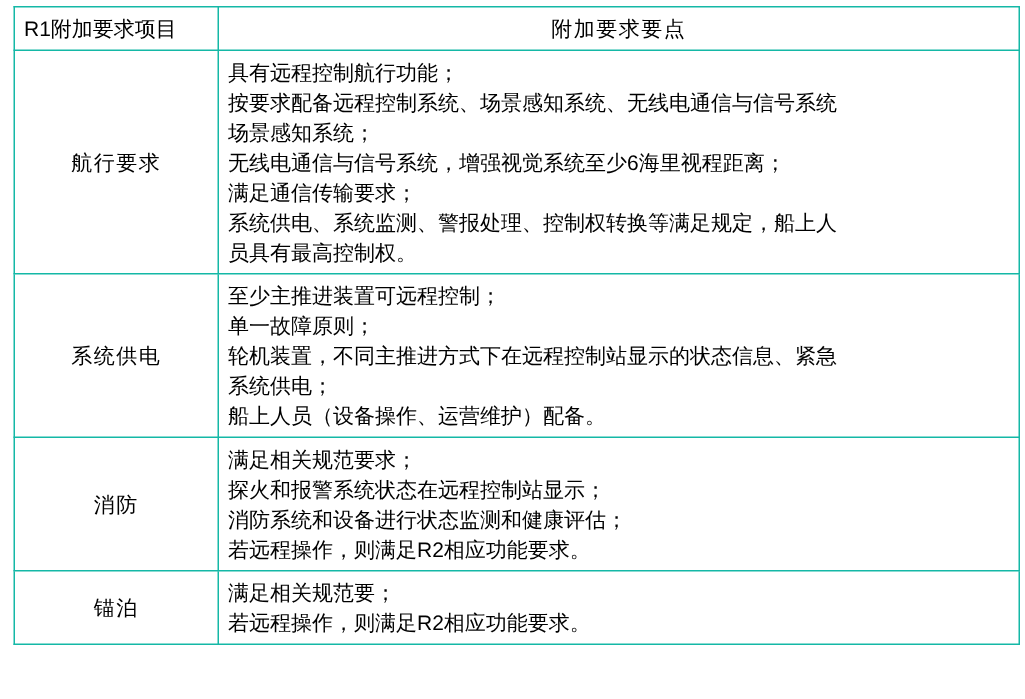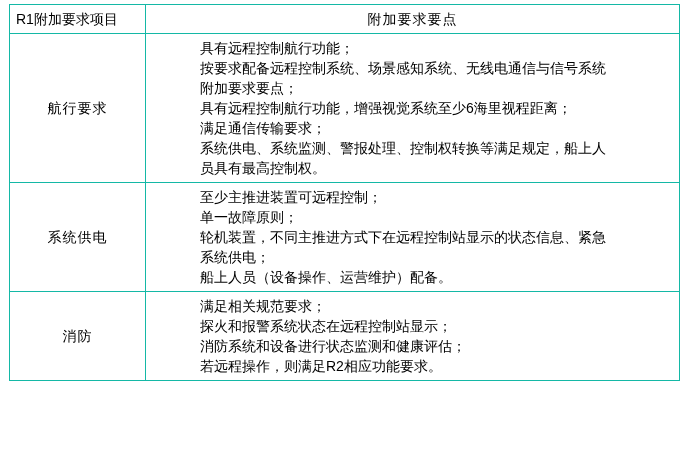--- a/index.html
+++ b/index.html
@@ -56,21 +56,20 @@
     text-align: center;
     vertical-align: middle;
     letter-spacing: 1px;
     margin-top: 48px;
   }
   .lines > div {
     white-space: pre;
   }
   .line {
     white-space: pre-wrap;
-    margin-left: 48px;
   }
 </style>
 </head>
 <body>
 
 <div class="sheet">
   <table class="req-table">
     <colgroup>
       <col class="col-key">
       <col class="col-val">
@@ -80,22 +79,22 @@
         <td class="head-key">R1附加要求项目</td>
         <td class="head-val">附加要求要点</td>
       </tr>
 
       <tr>
         <td class="key-cell">航行要求</td>
         <td class="val-cell">
           <div class="lines">
             <div class="line">具有远程控制航行功能；</div>
             <div class="line">按要求配备远程控制系统、场景感知系统、无线电通信与信号系统</div>
-            <div class="line">附加要求要点；</div>
-            <div class="line">具有远程控制航行功能，增强视觉系统至少6海里视程距离；</div>
+            <div class="line">场景感知系统；</div>
+            <div class="line">无线电通信与信号系统，增强视觉系统至少6海里视程距离；</div>
             <div class="line">满足通信传输要求；</div>
             <div class="line">系统供电、系统监测、警报处理、控制权转换等满足规定，船上人</div>
             <div class="line">员具有最高控制权。</div>
           </div>
         </td>
       </tr>
 
       <tr>
         <td class="key-cell">系统供电</td>
         <td class="val-cell">
@@ -115,15 +114,24 @@
         <td class="val-cell">
           <div class="lines">
             <div class="line">满足相关规范要求；</div>
             <div class="line">探火和报警系统状态在远程控制站显示；</div>
             <div class="line">消防系统和设备进行状态监测和健康评估；</div>
             <div class="line">若远程操作，则满足R2相应功能要求。</div>
           </div>
         </td>
       </tr>
 
+      <tr>
+        <td class="key-cell">锚泊</td>
+        <td class="val-cell">
+          <div class="lines">
+            <div class="line">满足相关规范要；</div>
+            <div class="line">若远程操作，则满足R2相应功能要求。</div>
+          </div>
+        </td>
+      </tr>
     </tbody>
   </table>
 </div>
 
 </body></html>

